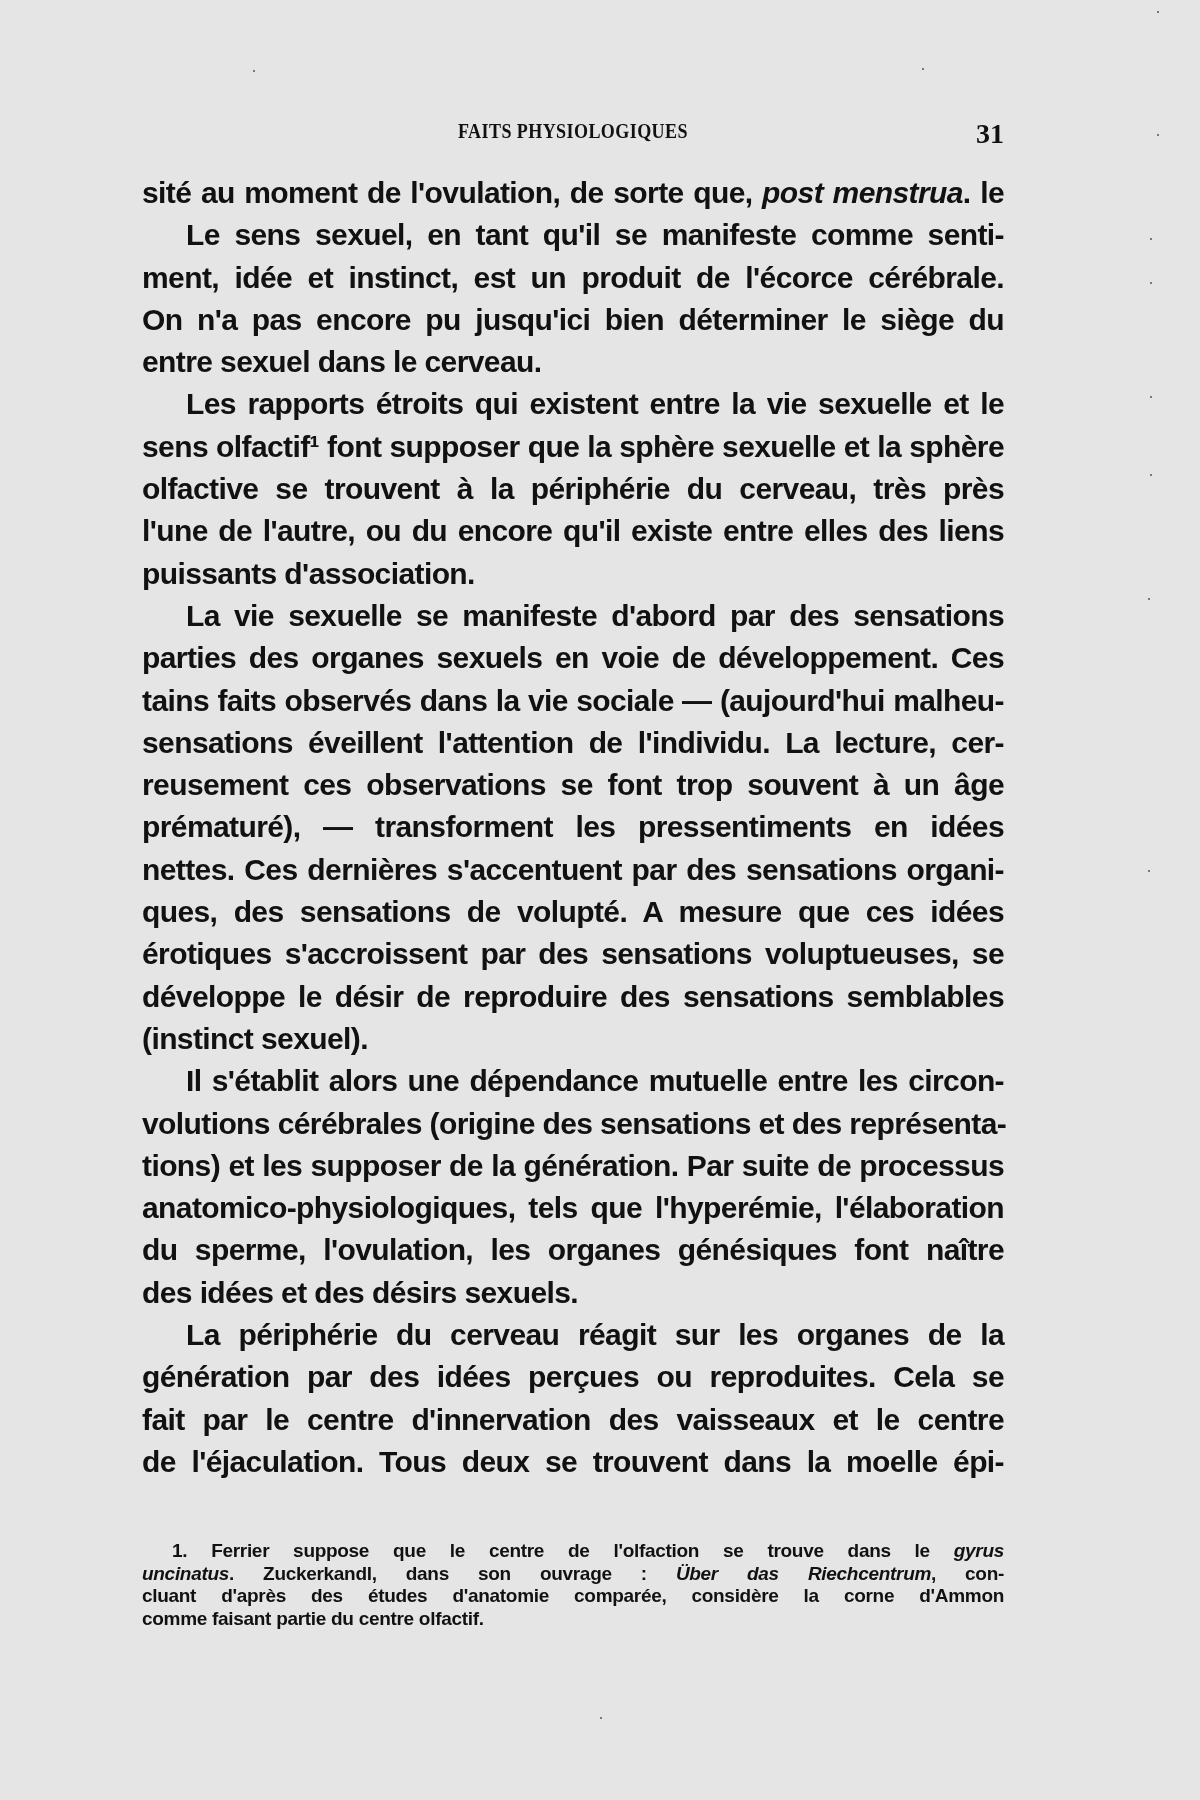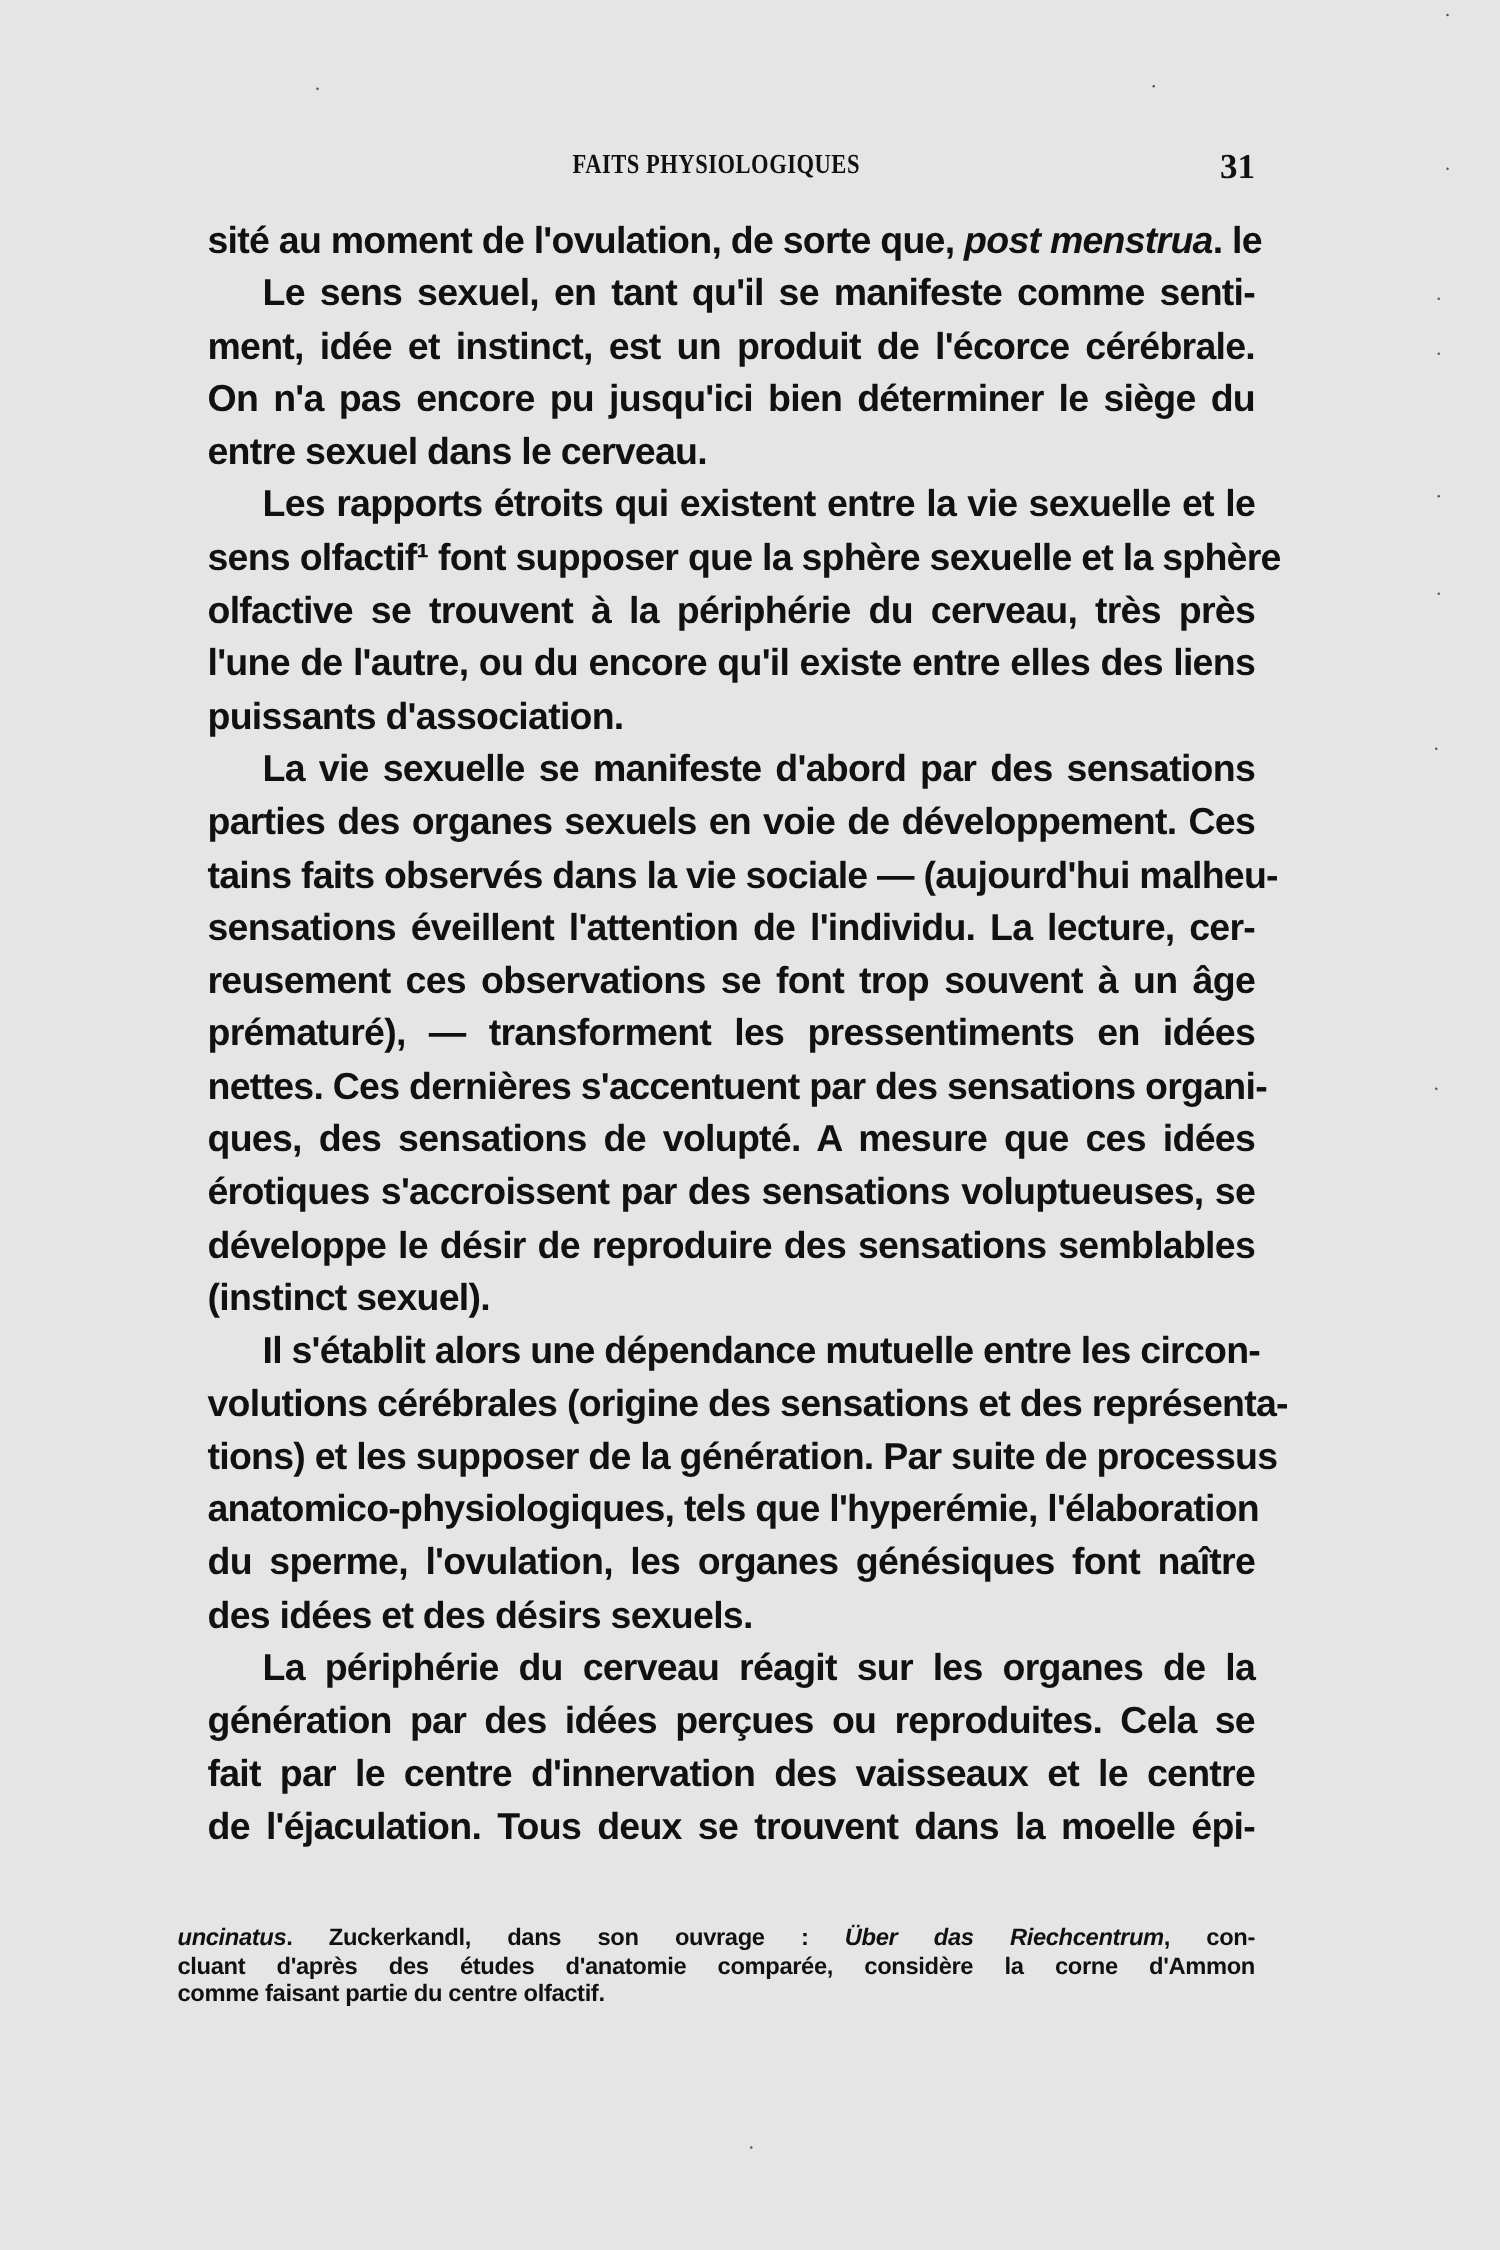--- a/index.html
+++ b/index.html
@@ -24,21 +24,20 @@
   }
   .body {
     position: absolute; left: 142px; top: 172px; width: 862px;
   }
   .line {
     display: block; height: 42.3px; line-height: 42.3px;
     font-size: 30px; font-weight: bold; white-space: nowrap;
     text-align: justify; text-align-last: justify;
     font-family: "Liberation Sans Narrow", "Liberation Sans", sans-serif;
     letter-spacing: -0.6px;
-    margin-left: 24px;
   }
   .line.indent { padding-left: 44px; }
   .line.last { text-align-last: left; }
   .line i { font-style: italic; }
   .footnotes {
     position: absolute; left: 142px; top: 1540px; width: 862px;
   }
   .fn-line {
     display: block; height: 22.5px; line-height: 22.5px;
     font-size: 19px; font-weight: bold; white-space: nowrap;
@@ -88,20 +87,21 @@
       <div class="line"><span>anatomico-physiologiques, tels que l'hyperémie, l'élaboration</span></div>
       <div class="line"><span>du sperme, l'ovulation, les organes génésiques font naître</span></div>
       <div class="line last"><span>des idées et des désirs sexuels.</span></div>
       <div class="line indent"><span>La périphérie du cerveau réagit sur les organes de la</span></div>
       <div class="line"><span>génération par des idées perçues ou reproduites. Cela se</span></div>
       <div class="line"><span>fait par le centre d'innervation des vaisseaux et le centre</span></div>
       <div class="line"><span>de l'éjaculation. Tous deux se trouvent dans la moelle épi-</span></div>
     </div>
 
   <div class="footnotes" id="footnote-text">
+      <div class="fn-line indent"><span>1. Ferrier suppose que le centre de l'olfaction se trouve dans le </span><i>gyrus</i></div>
       <div class="fn-line"><i>uncinatus</i><span>. Zuckerkandl, dans son ouvrage : </span><i>Über das Riechcentrum</i><span>, con-</span></div>
       <div class="fn-line"><span>cluant d'après des études d'anatomie comparée, considère la corne d'Ammon</span></div>
       <div class="fn-line last"><span>comme faisant partie du centre olfactif.</span></div>
     </div>
 
   <span class="speck" style="left:1157px;top:11px;"></span>
   <span class="speck" style="left:253px;top:70px;"></span>
   <span class="speck" style="left:922px;top:68px;"></span>
   <span class="speck" style="left:1157px;top:134px;"></span>
   <span class="speck" style="left:1150px;top:238px;"></span>

